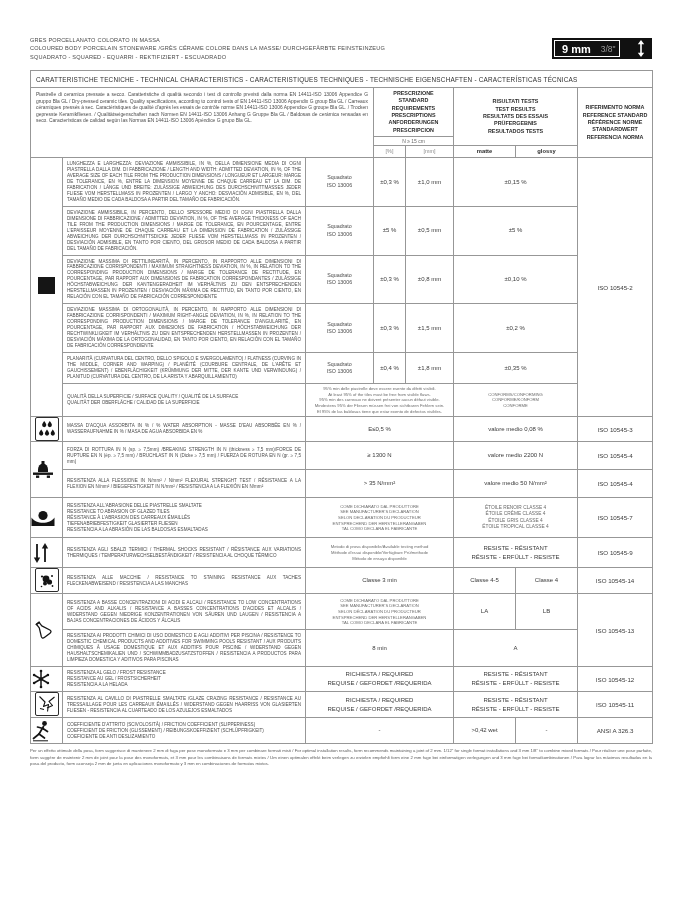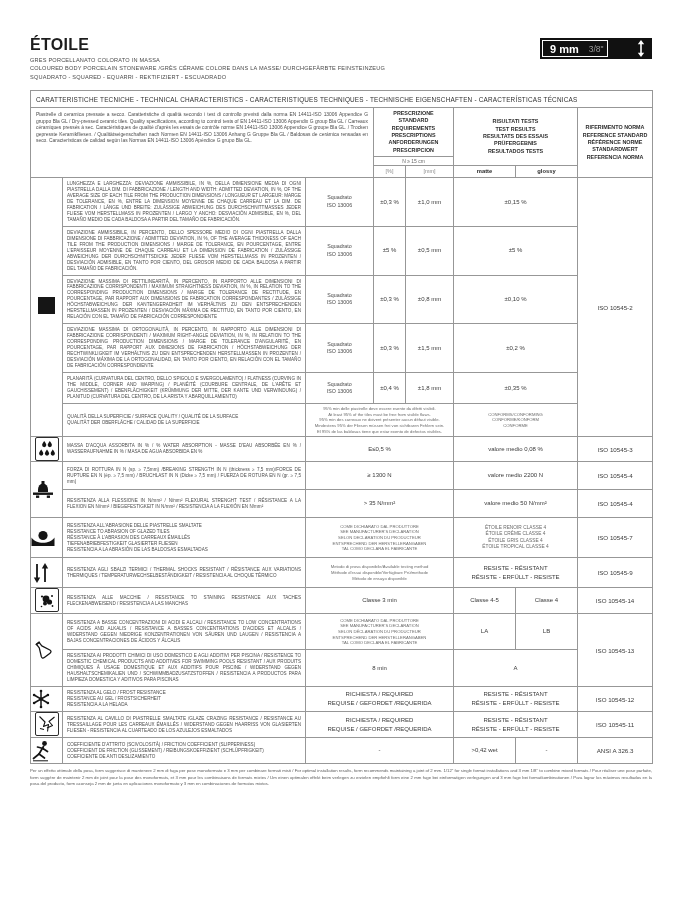--- a/index.html
+++ b/index.html
@@ -2,21 +2,21 @@
 <html><head>
 <meta charset="utf-8">
 <style>
   html,body{margin:0;padding:0;background:#fff;}
   body{width:678px;height:904px;position:relative;font-family:"Liberation Sans",sans-serif;color:#3c3c3c;-webkit-font-smoothing:antialiased;}
   .page{position:absolute;left:30px;top:36px;width:622px;}
   
   .hdr{position:relative;}
   .title{font-size:16px;font-weight:bold;color:#1d1d1d;letter-spacing:.3px;margin:0 0 2px 0;}
   .sub{font-size:5.6px;color:#4a4a4a;line-height:1.5;letter-spacing:.2px;}
-  .badge{position:absolute;right:0;top:2px;width:112px;height:21px;background:#111;display:flex;align-items:center;box-sizing:border-box;padding:10px 6px;}
+  .badge{position:absolute;right:0;top:2px;width:100px;height:21px;background:#111;display:flex;align-items:center;box-sizing:border-box;padding:10px 6px;}
   .badge .inner{position:absolute;inset:2px;border:1px solid #fff;width:64px;pointer-events:none;}
   .badge .mm{color:#fff;font-weight:bold;font-size:11px;margin-left:4px;z-index:1;}
   .badge .inch{color:#9a9a9a;font-size:8.5px;margin-left:10px;z-index:1;}
   .badge svg{margin-left:auto;z-index:1;}
   
   table{border-collapse:collapse;table-layout:fixed;width:622px;margin-top:9px;}
   td{border:1px solid #979797;padding:2px 3px;vertical-align:middle;overflow:hidden;}
   .caption td{font-size:6.4px;color:#2e2e2e;letter-spacing:.2px;height:12px;padding-left:5px;}
   .intro{font-size:4.9px;line-height:1.32;color:#4c4c4c;text-align:justify;vertical-align:top;padding:4px 5px;}
   .bighead{font-size:5.4px;font-weight:bold;text-align:center;line-height:1.35;white-space:pre-line;color:#2c2c2c;vertical-align:middle;}
@@ -35,21 +35,20 @@
   
   .footnote{font-size:4.3px;line-height:1.5;color:#5a5a5a;text-align:justify;margin-top:4px;}
   svg{display:block;}
 </style>
 </head>
 <body>
 
 <div class="page">
 
   <div class="hdr">
-    <div class="title">ÉTOILE</div>
     <div class="sub">GRES PORCELLANATO COLORATO IN MASSA</div>
     <div class="sub">COLOURED BODY PORCELAIN STONEWARE /GRÈS CÉRAME COLORE DANS LA MASSE/ DURCHGEFÄRBTE FEINSTEINZEUG</div>
     <div class="sub">SQUADRATO - SQUARED - EQUARRI - REKTIFIZIERT - ESCUADRADO</div>
     <div class="badge">
       <span class="inner"></span>
       <span class="mm">9 mm</span>
       <span class="inch">3/8"</span>
       <svg width="10" height="17" viewBox="0 0 10 17">
         <line x1="5" y1="3" x2="5" y2="14" stroke="#fff" stroke-width="1.6"></line>
         <polygon points="5,0 1.8,4.2 8.2,4.2" fill="#fff"></polygon>

